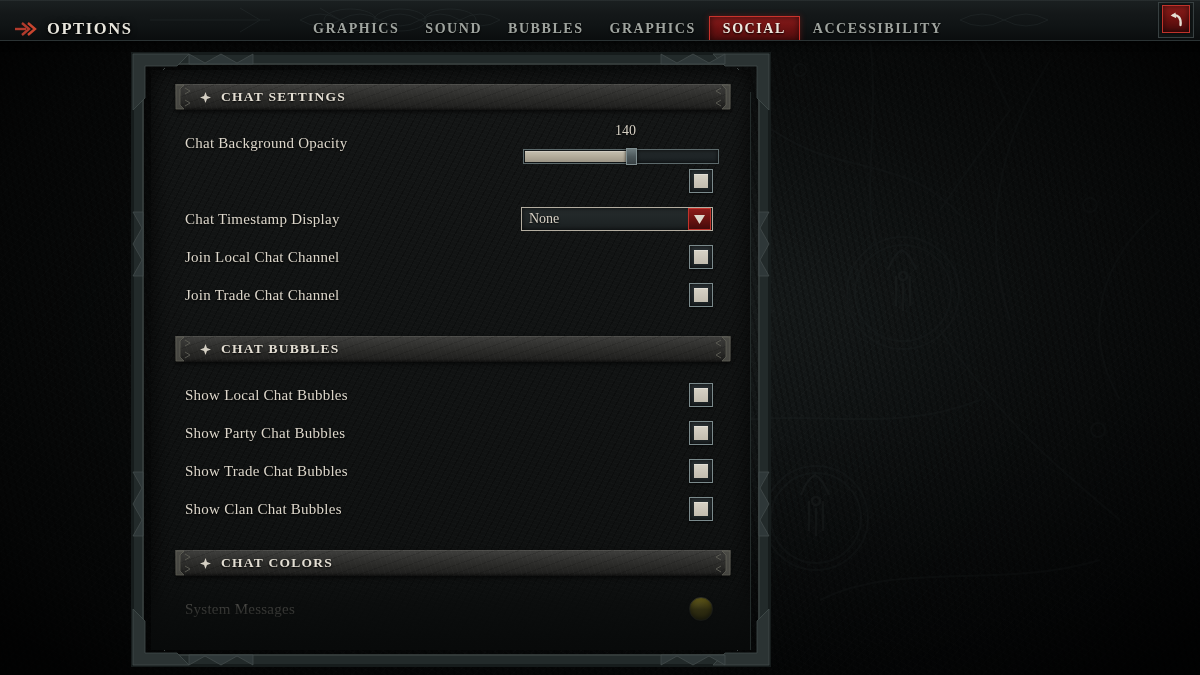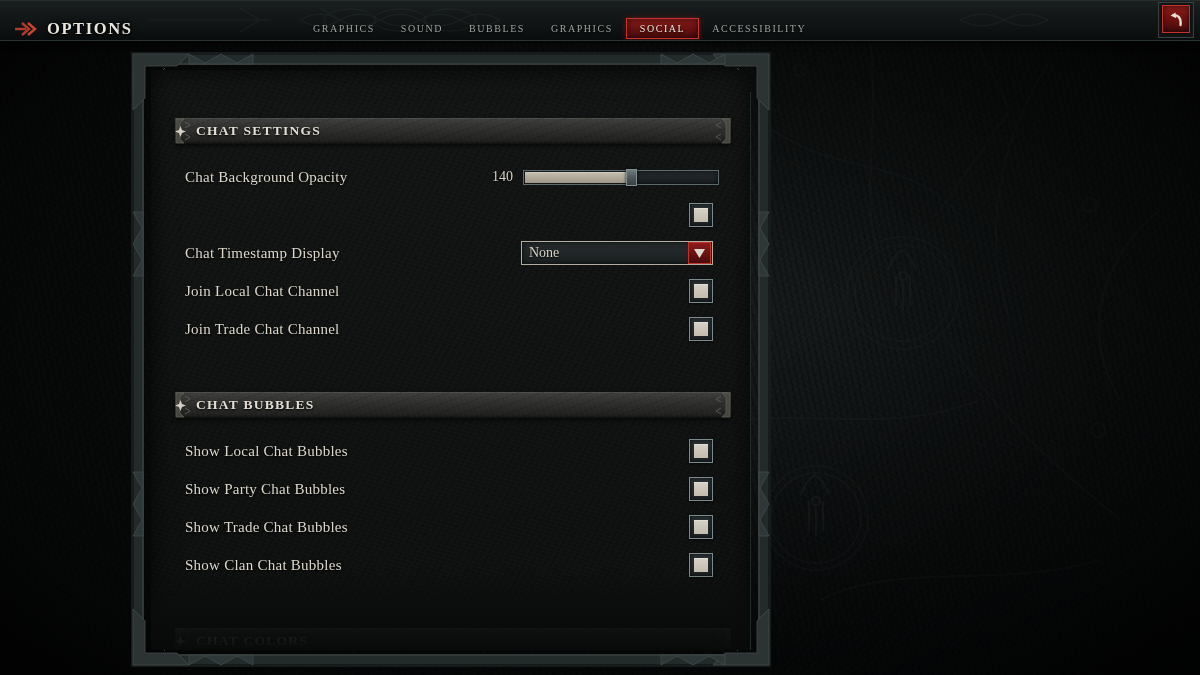--- a/index.html
+++ b/index.html
@@ -56,22 +56,22 @@
   .opt-block { display: flex; align-items: center; gap: 9px; padding-left: 14px; width: 300px; }
   .opt-arrow { width: 24px; height: 16px; display: block; }
   .opt-title {
     font-size: 16.5px; letter-spacing: 1.6px; color: #e8e6dd;
     font-variant: small-caps; font-weight: 700;
     text-shadow: 0 1px 2px #000, 0 0 6px rgba(0,0,0,0.9);
   }
 
   .tabs { display: flex; align-items: center; gap: 0; flex: 1; justify-content: flex-start; }
   .tab {
-    font-size: 10px; letter-spacing: 1.55px; color: #9fa49f;
-    font-variant: small-caps; font-weight: 400;
+    font-size: 14px; letter-spacing: 1.55px; color: #9fa49f;
+    font-variant: small-caps; font-weight: 700;
     padding: 5px 13px; cursor: pointer; white-space: nowrap;
     text-shadow: 0 1px 2px #000;
   }
   .tab.active {
     color: #efe8de;
     background: linear-gradient(180deg, #8d1c1c 0%, #6d1212 48%, #4e0c0c 100%);
     border: 1px solid #c9332c;
     box-shadow: inset 0 0 7px rgba(0,0,0,0.65), 0 0 6px rgba(170,30,25,0.45);
     padding: 4px 13px;
   }
@@ -120,23 +120,22 @@
   }
 
   
   .section { margin-bottom: 12px; }
   .section-head {
     position: relative;
     height: 26px; width: 556px;
     background: linear-gradient(180deg, #40403e 0%, #353533 24%, #292927 60%, #1d1d1c 100%);
     box-shadow: inset 0 1px 0 rgba(190,190,180,0.16), inset 0 -1px 3px rgba(0,0,0,0.6), 0 2px 4px rgba(0,0,0,0.6);
     display: flex; align-items: center;
-    gap: 10px;
+    padding-left: 25px; gap: 10px;
     overflow: hidden;
-    margin-top: 34px;
   }
   .section-head-tex {
     position: absolute; inset: 0; pointer-events: none; opacity: 0.5;
     background-image:
       repeating-linear-gradient(72deg, rgba(255,255,255,0.035) 0px, rgba(255,255,255,0.035) 1px, rgba(0,0,0,0) 1px, rgba(0,0,0,0) 5px),
       repeating-linear-gradient(-20deg, rgba(0,0,0,0.22) 0px, rgba(0,0,0,0.22) 1px, rgba(0,0,0,0) 1px, rgba(0,0,0,0) 8px);
   }
   .sec-cap { position: absolute; top: 0; width: 18px; height: 26px; opacity: 0.9; }
   .sec-cap.l { left: 0; }
   .sec-cap.r { right: 0; }
@@ -157,21 +156,21 @@
     padding-left: 10px; padding-right: 10px;
     position: relative;
   }
   .row-label {
     font-size: 15px; color: #ddd7cb; letter-spacing: 0.25px;
     text-shadow: 0 1px 2px #000;
     flex: 1;
   }
 
   
-  .slider-wrap { display: flex; align-items: center; gap: 10px; }
+  .slider-wrap { display: flex; align-items: center; gap: 10px; flex-direction: column; }
   .slider-val {
     font-size: 14px; color: #d7d1c5; min-width: 30px; text-align: right;
     text-shadow: 0 1px 2px #000;
   }
   .slider {
     position: relative; width: 196px; height: 15px;
     background: linear-gradient(180deg, #23292b 0%, #1a2022 100%);
     border: 1px solid #5d6a6c;
     box-shadow: inset 0 0 4px rgba(0,0,0,0.8);
     cursor: pointer;

